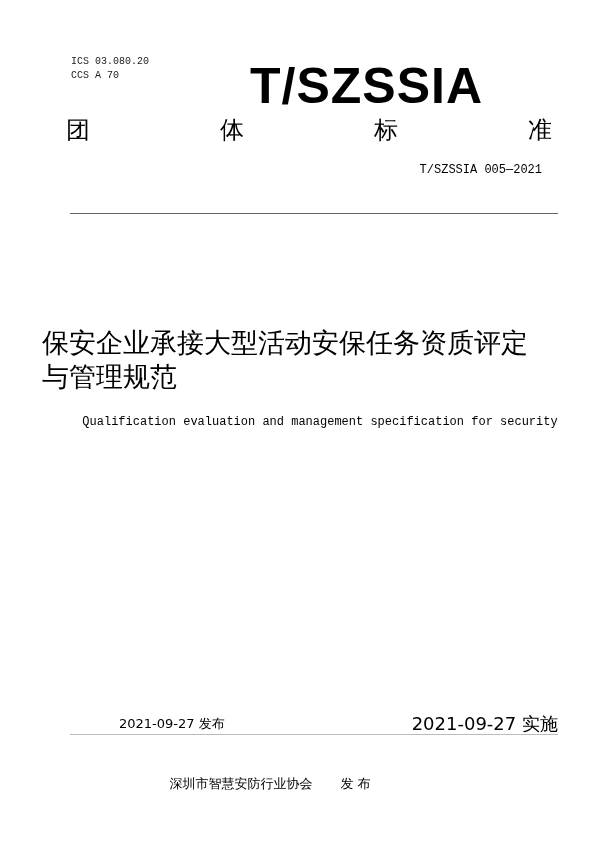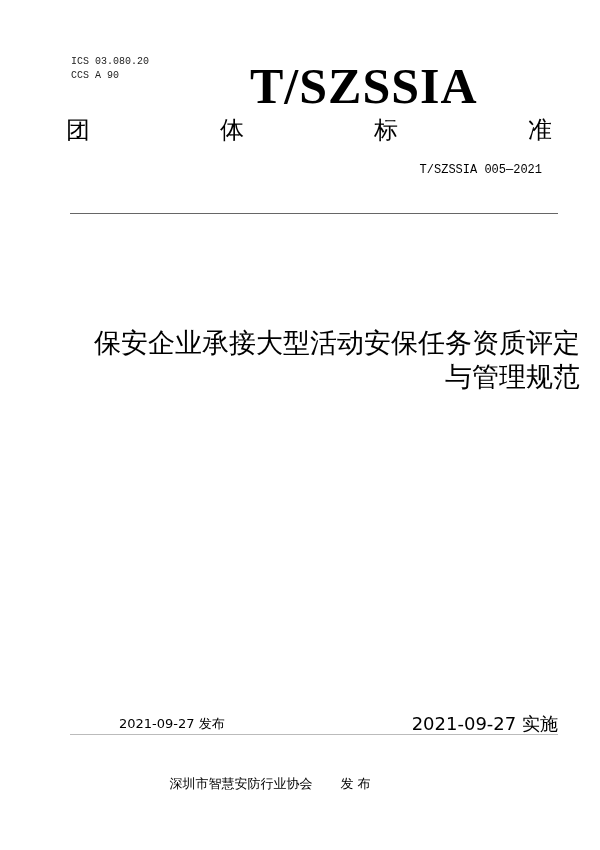--- a/index.html
+++ b/index.html
@@ -1,36 +1,36 @@
 <!DOCTYPE html>
 <html><head>
 <meta charset="utf-8">
 <style>
   html, body { margin: 0; padding: 0; background: #ffffff; }
   body { width: 600px; height: 850px; position: relative; overflow: hidden; color: #000; font-family: "DejaVu Sans", sans-serif; }
   .abs { position: absolute; }
   .ics { left: 71px; top: 28px; font-family: "Liberation Mono", monospace; font-size: 10px; line-height: 14px; color: #222; margin-top: 27px; }
-  .logo { left: 250px; top: 58px; width: 280px; font-family: Liberation Serif, serif; font-weight: bold; font-size: 50px; line-height: 56px; letter-spacing: 1px; }
+  .logo { left: 250px; top: 58px; width: 280px; font-family: Liberation Sans, sans-serif; font-weight: bold; font-size: 50px; line-height: 56px; letter-spacing: 1px; }
   .std-row { left: 66px; top: 114px; width: 486px; height: 32px; display: flex; justify-content: space-between; font-size: 24px; line-height: 32px; }
   .std-no { right: 58px; top: 162px; font-family: "Liberation Mono", monospace; font-size: 12px; line-height: 16px; }
   .rule-top { left: 70px; top: 213px; width: 488px; height: 1px; background: #666; }
-  .title-cn { left: 60px; top: 326px; width: 520px; text-align: right; font-size: 27px; line-height: 34px; }
+  .title-cn { left: 42px; top: 326px; width: 520px; text-align: left; font-size: 27px; line-height: 34px; }
   .title-en { left: 60px; top: 413px; width: 520px; text-align: center; font-family: "Liberation Mono", monospace; font-size: 12px; line-height: 19px; }
   .date-l { left: 71px; top: 715px; font-size: 13px; line-height: 18px; margin-left: 48px; }
   .date-r { right: 42px; top: 715px; font-size: 18px; line-height: 18px; }
   .rule-bottom { left: 70px; top: 734px; width: 488px; height: 1px; background: #bbb; }
   .publisher { left: 0; width: 540px; top: 774px; text-align: center; font-size: 13px; line-height: 20px; }
   .publisher .gap { display: inline-block; width: 28px; }
 </style>
 </head>
 <body>
 
 <div class="abs ics">
   <div>ICS 03.080.20</div>
-  <div>CCS A 90</div>
+  <div>CCS A 70</div>
 </div>
 
 <div class="abs logo">T/SZSSIA</div>
 
 <div class="abs std-row">
   <span>团</span>
   <span>体</span>
   <span>标</span>
   <span>准</span>
 </div>
@@ -38,20 +38,21 @@
 <div class="abs std-no">T/SZSSIA 005—2021</div>
 
 <div class="abs rule-top"></div>
 
 <div class="abs title-cn">
   <div>保安企业承接大型活动安保任务资质评定</div>
   <div>与管理规范</div>
 </div>
 
 <div class="abs title-en">
+  <div>Qualification evaluation and management specification for security</div>
 </div>
 
 <div class="abs date-l">2021-09-27 发布</div>
 <div class="abs date-r">2021-09-27 实施</div>
 
 <div class="abs rule-bottom"></div>
 
 <div class="abs publisher">
   <span>深圳市智慧安防行业协会</span><span class="gap"></span><span>发 布</span>
 </div>

